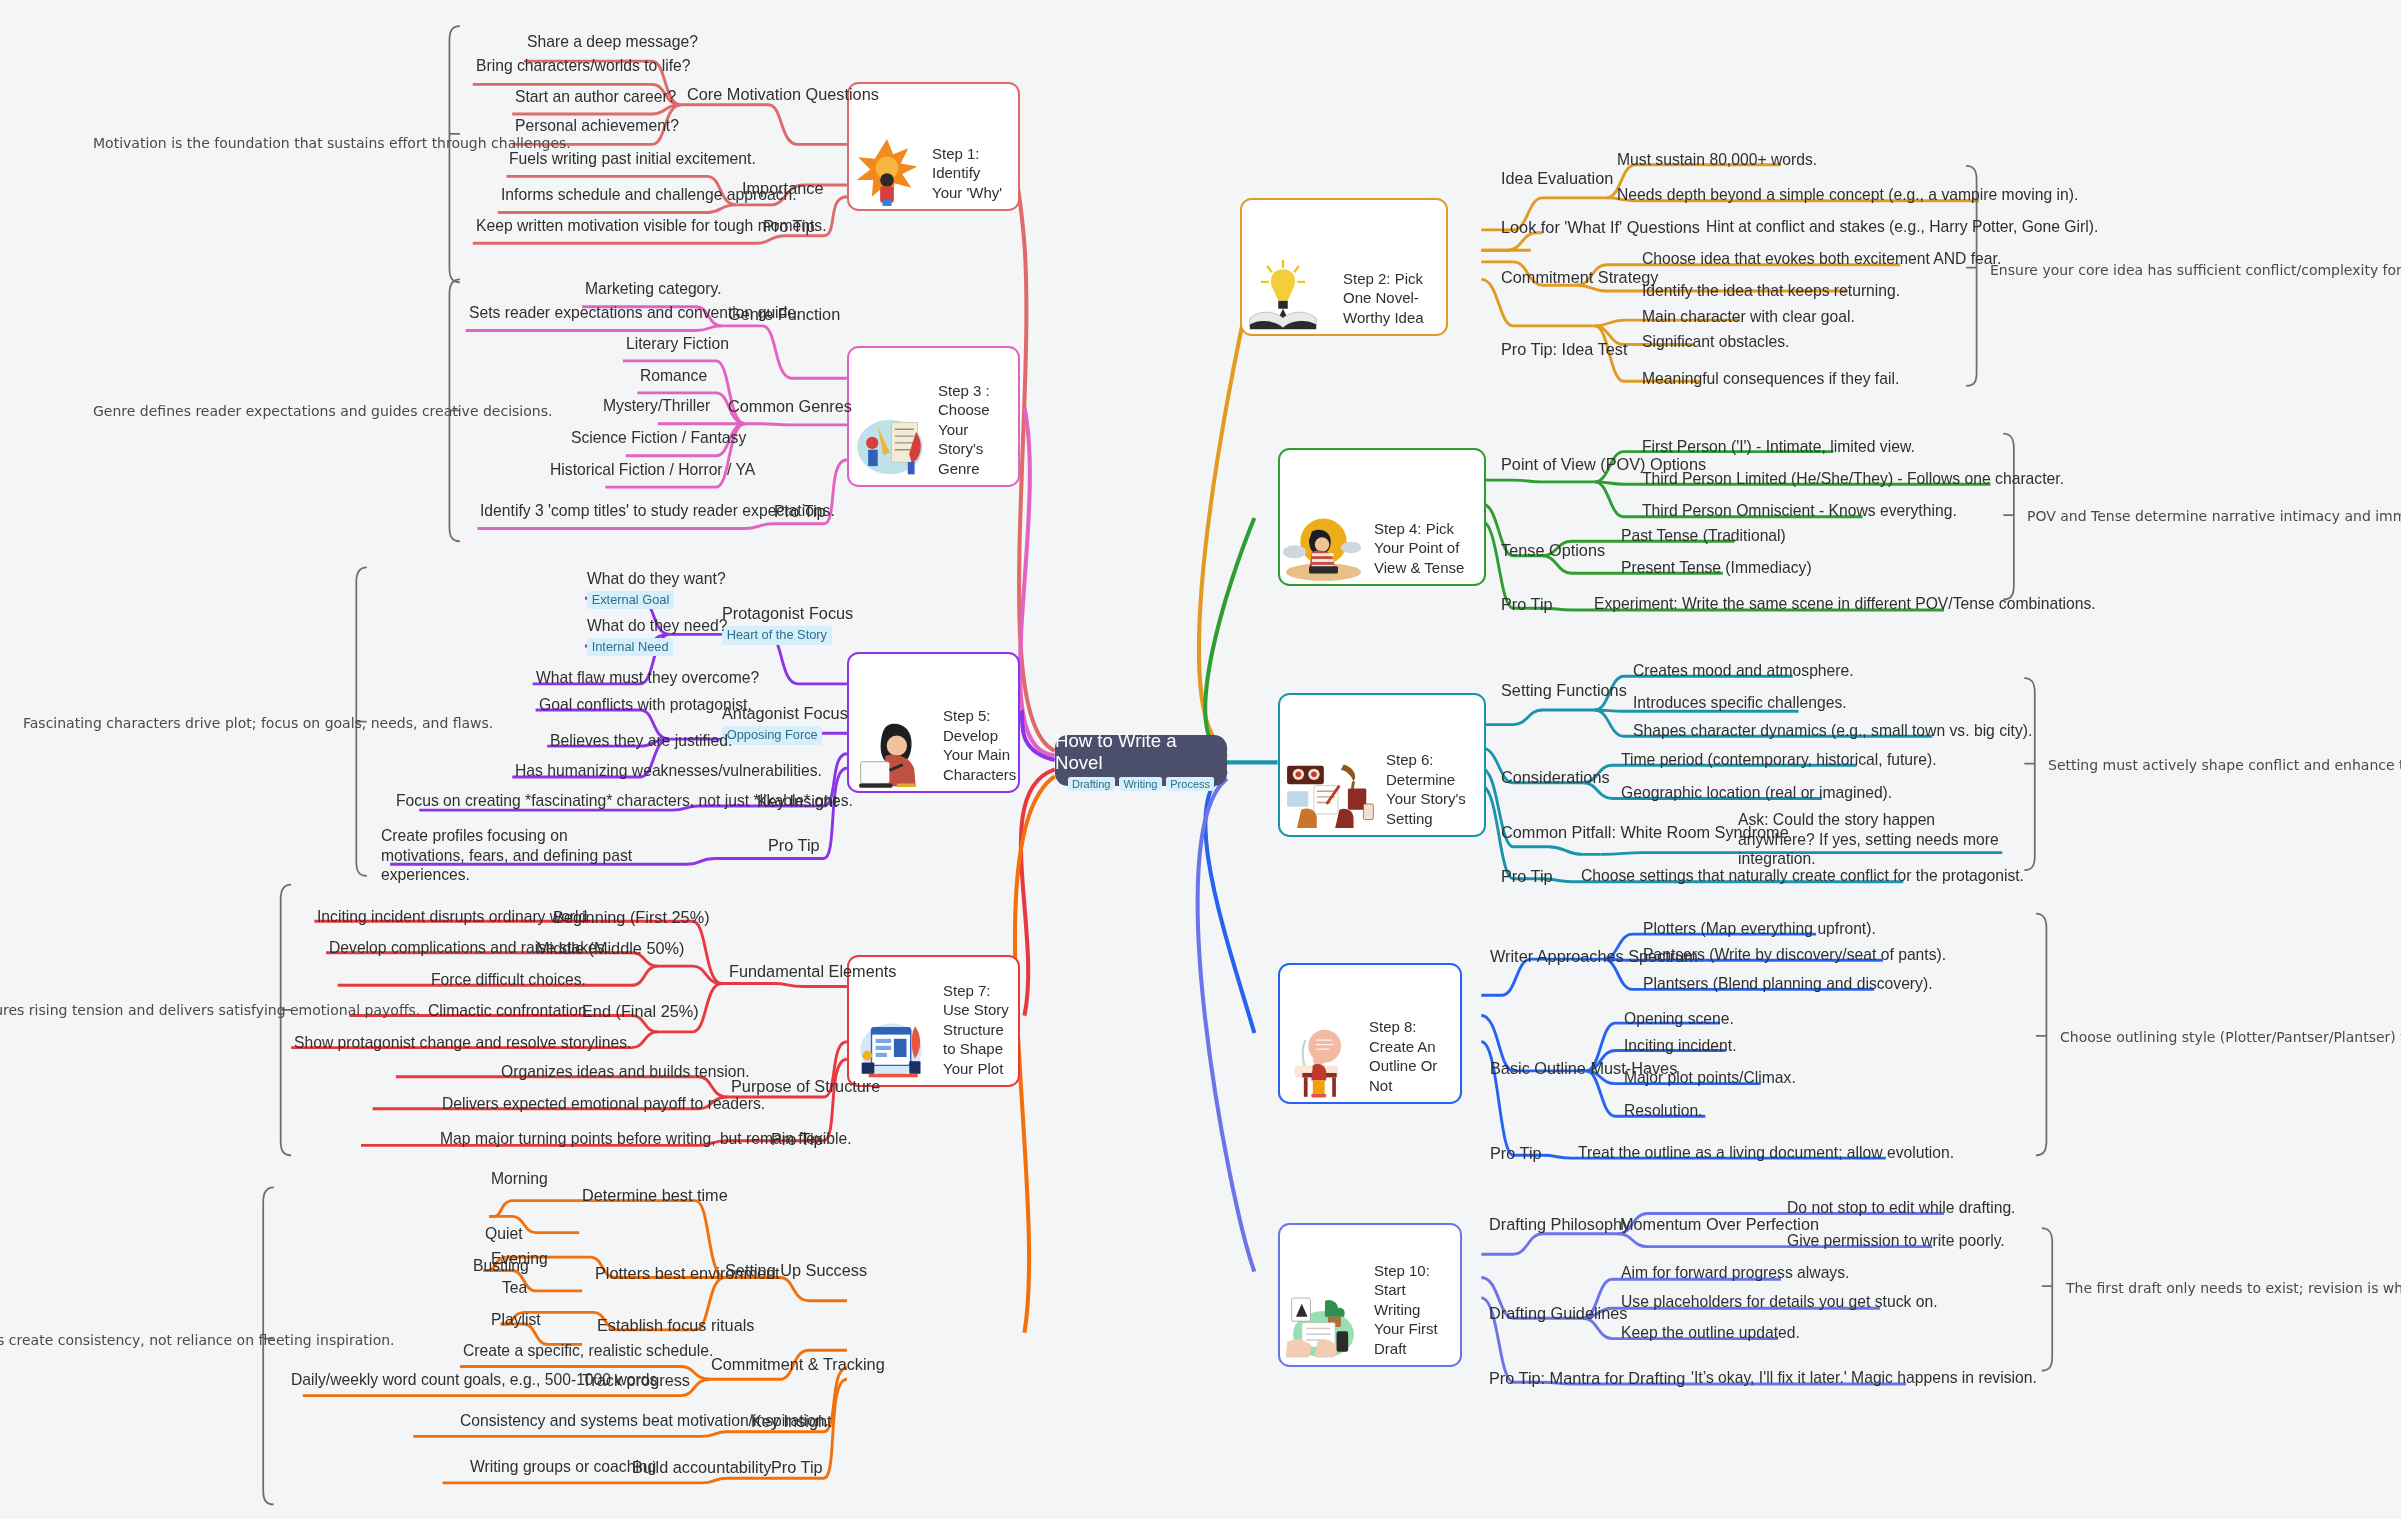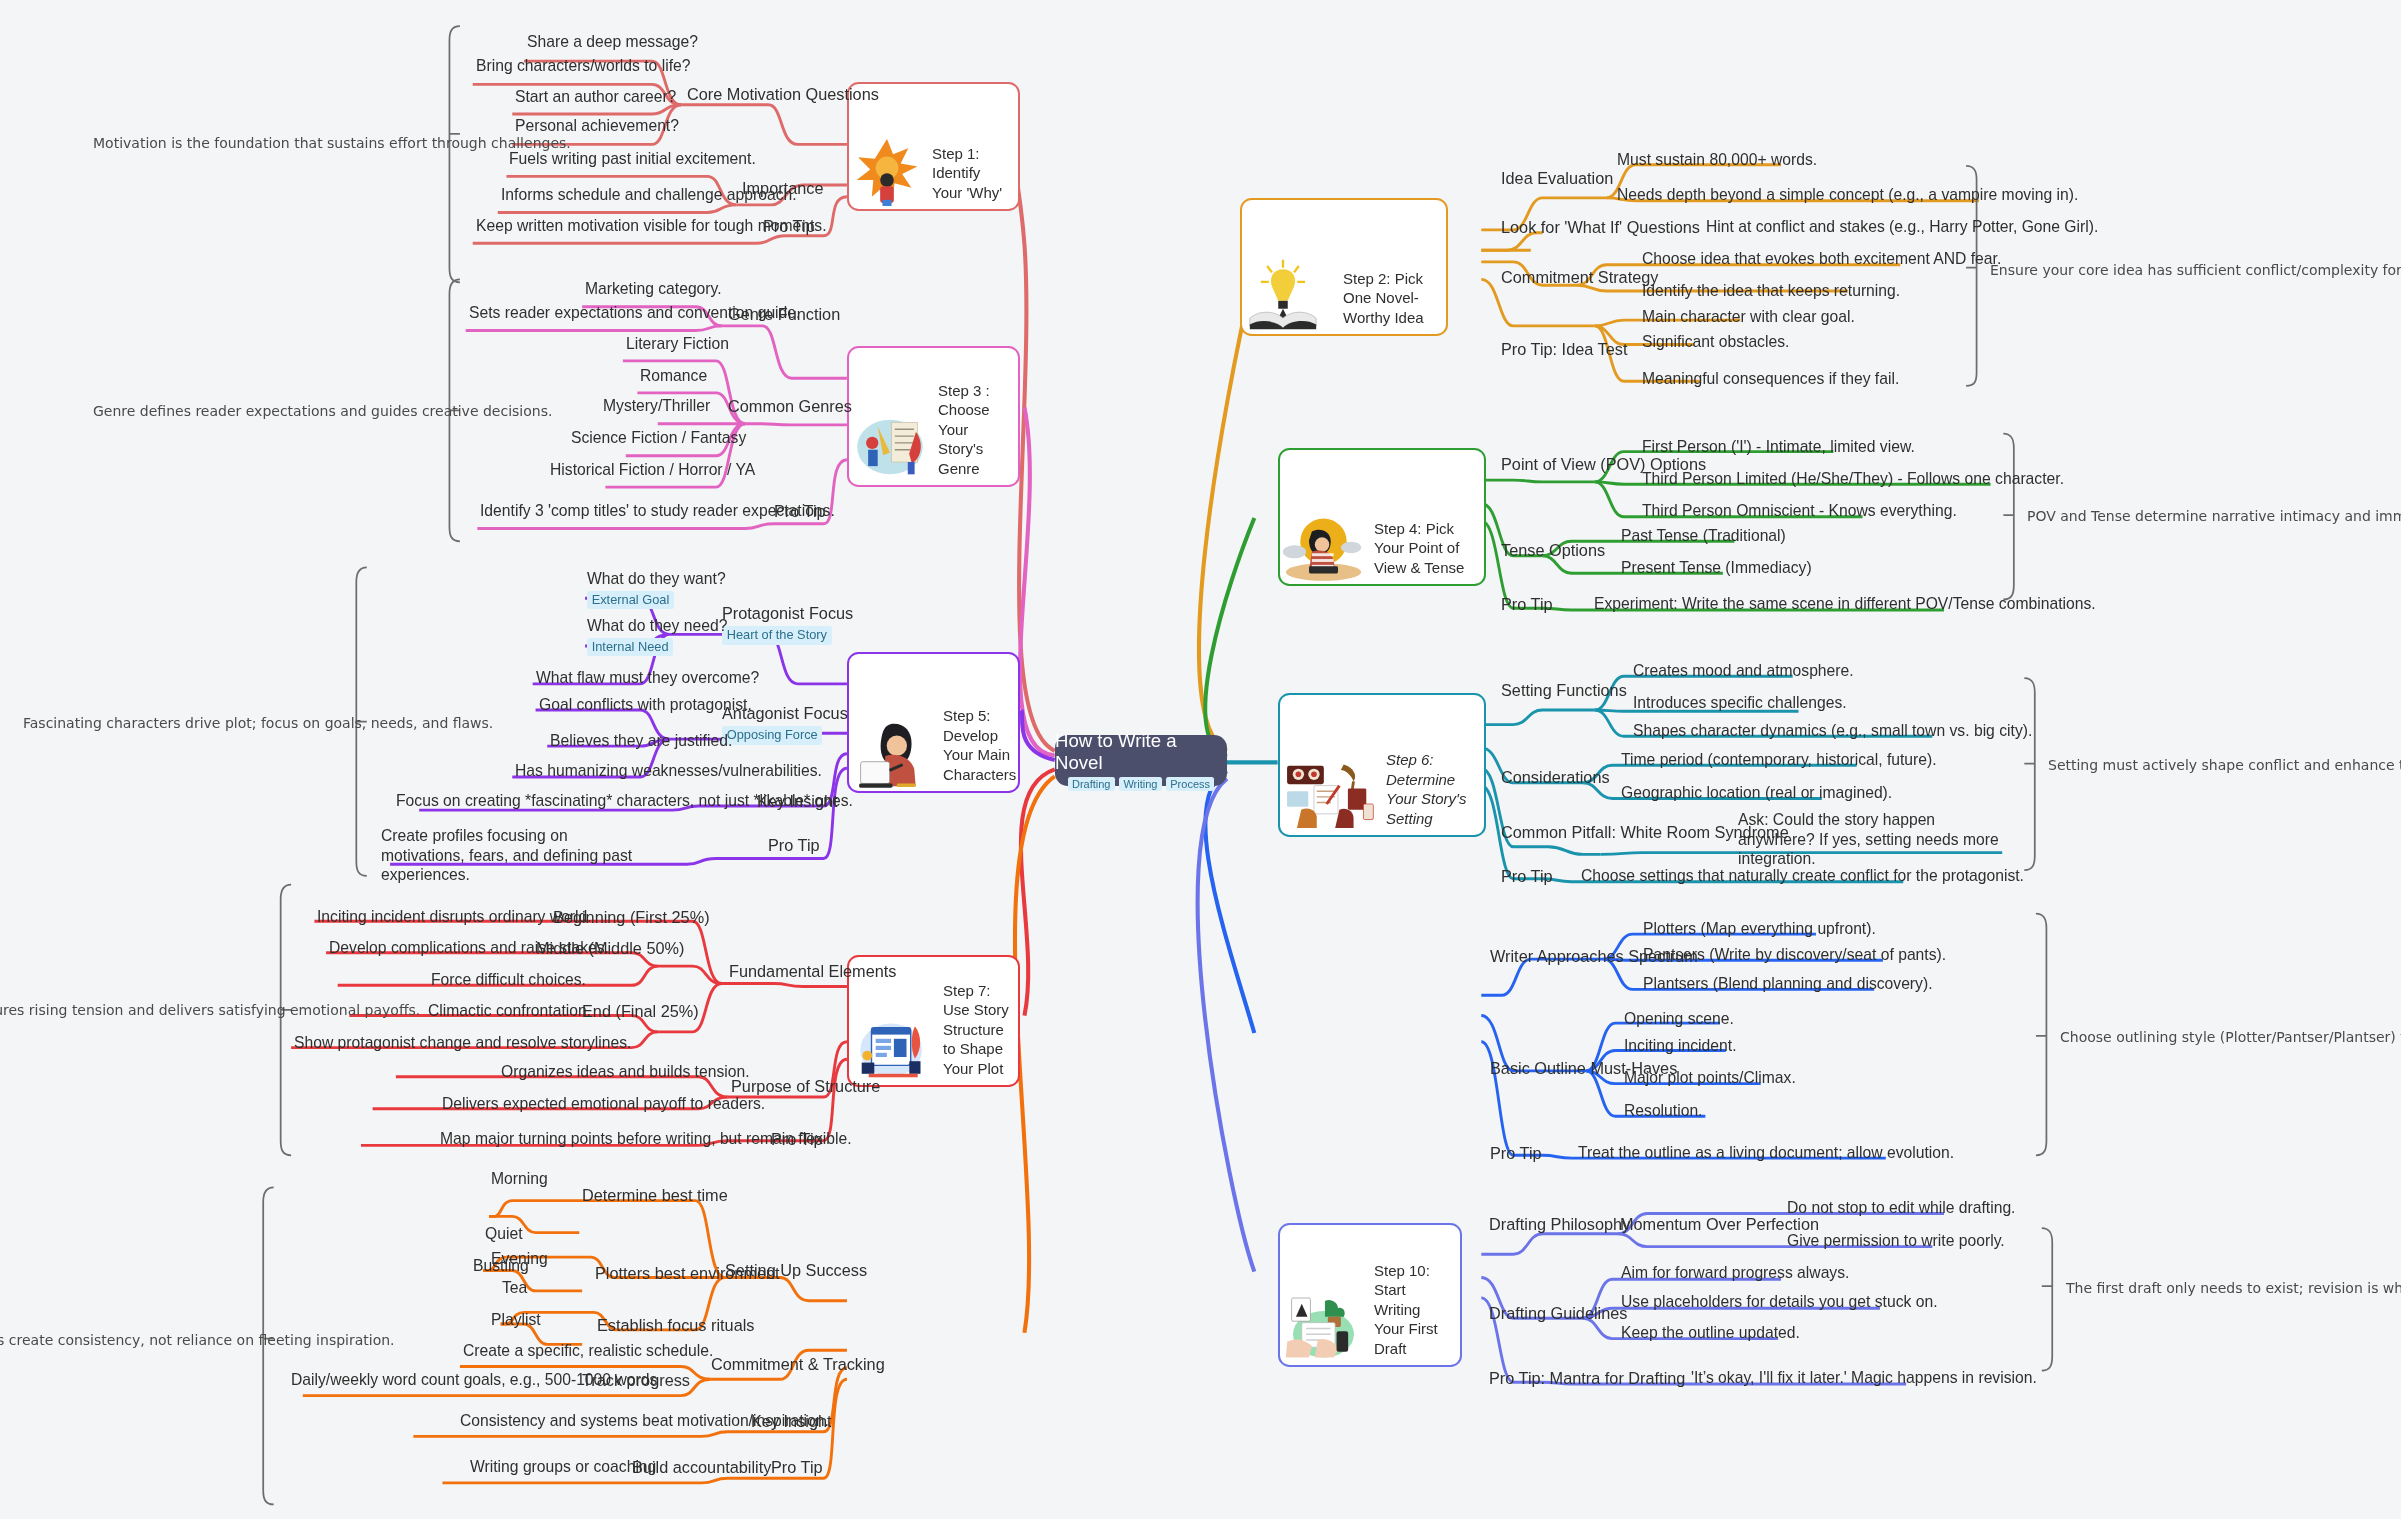--- a/index.html
+++ b/index.html
@@ -314,21 +314,21 @@
             <rect x="44" y="60" width="30" height="4"></rect>
             <rect x="44" y="68" width="30" height="4"></rect>
             <rect x="44" y="76" width="30" height="4"></rect>
           </g>
       <rect x="40" y="78" width="40" height="10" rx="2" fill="#2b2b2b"></rect>
     </svg>
   </div>
   <div class="cap">Step 4: Pick Your Point of View &amp; Tense</div>
 </div>
 
-<div class="card" style="left:1278px;top:693px;width:204px;height:140px;border-color:#1a93ad;font-style:italic;">
+<div class="card" style="left:1278px;top:693px;width:204px;height:140px;border-color:#1a93ad;">
   <div class="thumb">
     <svg width="99" height="79" viewBox="0 0 140 100">
       <rect x="10" y="8" width="52" height="26" rx="3" fill="#5e2218"></rect>
       <circle cx="26" cy="20" r="8" fill="#f0e2d2"></circle>
           <circle cx="26" cy="20" r="4" fill="#c0392b"></circle>
       <circle cx="48" cy="20" r="8" fill="#f0e2d2"></circle>
           <circle cx="48" cy="20" r="4" fill="#c0392b"></circle>
       <path d="M90 6 C104 10, 110 22, 104 30 C100 20, 92 14, 86 14 Z" fill="#8a5a1e"></path>
       <path d="M104 30 L100 56" stroke="#8a5a1e" stroke-width="4"></path>
       <rect x="48" y="36" width="34" height="40" rx="2" fill="#fff" stroke="#bbb"></rect>
@@ -339,20 +339,40 @@
       <rect x="10" y="44" width="30" height="22" rx="2" fill="#bcd9e8"></rect>
       <rect x="96" y="40" width="26" height="30" rx="2" fill="#8b2d22"></rect>
       <path d="M30 70 C40 66, 50 70, 52 80 L52 96 L24 96 Z" fill="#c9762a"></path>
       <path d="M84 70 C94 66, 104 72, 104 82 L104 96 L78 96 Z" fill="#8b2d22"></path>
       <rect x="118" y="62" width="14" height="22" rx="2" fill="#f0e2d2" stroke="#c0392b"></rect>
     </svg>
   </div>
   <div class="cap">Step 6: Determine Your Story's Setting</div>
 </div>
 
+<div class="card" style="left:1278px;top:963px;width:180px;height:137px;border-color:#2563f0;">
+  <div class="thumb">
+    <svg width="82" height="76" viewBox="0 0 110 100">
+      <circle cx="60" cy="26" r="22" fill="#f2b9a3"></circle>
+      <g stroke="#fff" stroke-width="1.5" opacity="0.8">
+            <path d="M48 18 H70 M48 24 H72 M48 30 H66"></path>
+          </g>
+      <path d="M34 18 C28 32, 30 52, 38 62" stroke="#bcd9d4" stroke-width="3" fill="none"></path>
+      <rect x="20" y="52" width="58" height="16" rx="3" fill="#fde6d8"></rect>
+      <rect x="30" y="62" width="46" height="6" fill="#8b2d22"></rect>
+      <rect x="32" y="68" width="5" height="26" fill="#8b2d22"></rect>
+      <rect x="70" y="68" width="5" height="26" fill="#8b2d22"></rect>
+      <circle cx="52" cy="44" r="8" fill="#f2b9a3"></circle>
+      <path d="M44 52 C50 48, 60 50, 62 60 L62 72 L42 72 Z" fill="#c0392b"></path>
+      <rect x="44" y="72" width="16" height="18" fill="#f2a10c"></rect>
+      <rect x="42" y="90" width="20" height="5" rx="2" fill="#e8543f"></rect>
+    </svg>
+  </div>
+  <div class="cap">Step 8: Create An Outline Or Not</div>
+</div>
 
 <div class="card" style="left:1278px;top:1223px;width:180px;height:140px;border-color:#6b74e8;">
   <div class="thumb">
     <svg width="87" height="76" viewBox="0 0 120 100">
       <ellipse cx="60" cy="60" rx="42" ry="32" fill="#98e0b4"></ellipse>
       <rect x="16" y="10" width="26" height="32" rx="2" fill="#fff" stroke="#999"></rect>
       <path d="M22 36 L30 18 L38 36 Z" fill="#2b2b2b"></path>
       <path d="M62 14 C70 10, 80 16, 80 24 C86 22, 92 28, 88 36 L62 36 Z" fill="#2f8f4f"></path>
       <rect x="66" y="36" width="18" height="14" rx="2" fill="#b0703a"></rect>
       <rect x="30" y="44" width="46" height="34" rx="2" fill="#fff" stroke="#bbb"></rect>

